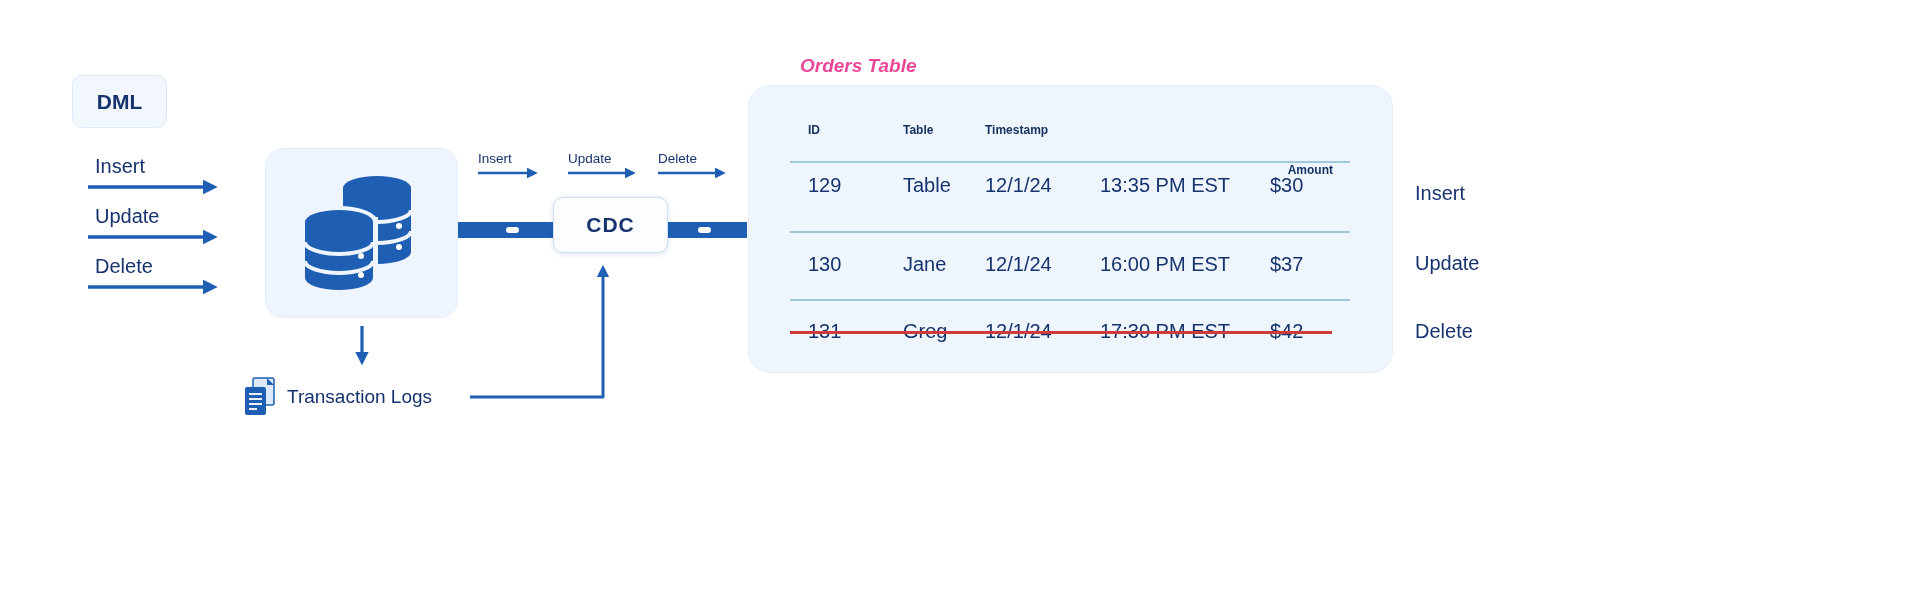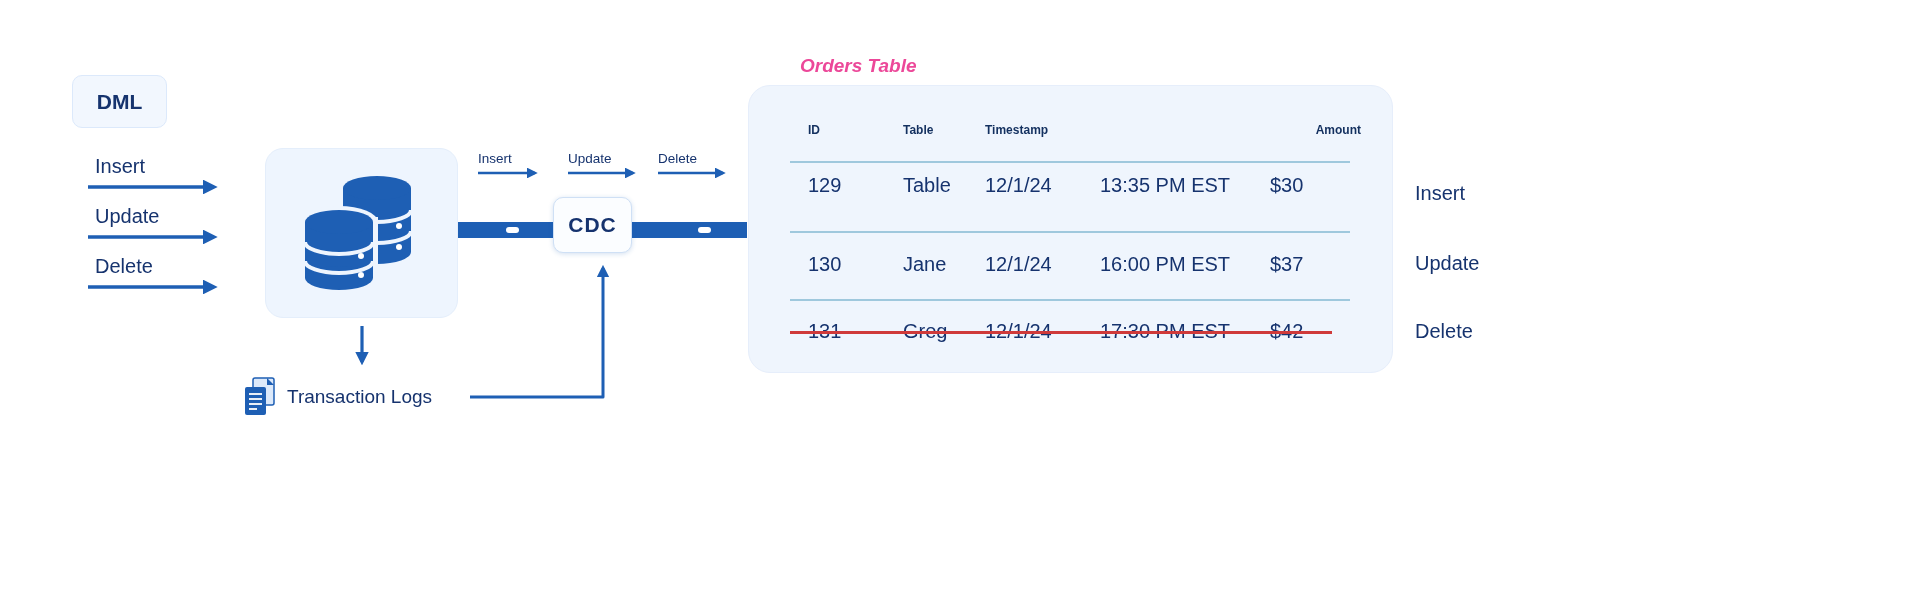--- a/index.html
+++ b/index.html
@@ -16,21 +16,21 @@
     position:absolute;
     display:flex; align-items:center; justify-content:center;
     border-radius:10px;
     font-weight:bold; font-size:21px; color:#16336e;
   }
   .dml-box {
     left:72px; top:75px; width:95px; height:53px;
     background:#f2f7fe; border:1.5px solid #dce9fb;
   }
   .cdc-box {
-    left:553px; top:197px; width:79px; height:56px;
+    left:553px; top:197px; width:115px; height:56px;
     background:#fbfdff; border:1.5px solid #cfe0f5;
     box-shadow:0 1px 5px rgba(30,95,180,0.20);
     letter-spacing:1px;
   }
   .db-panel {
     position:absolute; left:265px; top:148px; width:193px; height:170px;
     background:#eef5fe; border:1px solid #e4eefb; border-radius:18px;
   }
   .db-icon { position:absolute; left:287px; top:160px; }
 
@@ -47,21 +47,21 @@
 
   .orders-title { position:absolute; left:800px; top:55px; font-size:19px; font-weight:bold; color:#ec4899;font-style:italic; }
   .orders-panel {
     position:absolute; left:748px; top:85px; width:645px; height:288px;
     background:#eff5fd; border:1px solid #e6eefb; border-radius:22px;
   }
   .th { position:absolute; top:123px; font-size:12px; font-weight:bold; color:#13305f; }
   .th.h-id { left:808px; }
   .th.h-name { left:903px; }
   .th.h-ts { left:985px;text-align:center; }
-  .th.h-amt { left:1240px; width:121px; text-align:right; }
+  .th.h-amt { left:1212px; width:121px; text-align:right;margin-top:40px; }
 
   .cell { position:absolute; font-size:20px; color:#16336e; }
   .r0 { top:174px;text-align:right; } .r1 { top:253px; } .r2 { top:320px; }
   .c-id { left:808px; } .c-name { left:903px; } .c-date { left:985px; }
   .c-time { left:1100px; } .c-amt { left:1270px; }
 
   .sep { position:absolute; left:790px; width:560px; height:1.5px; background:#9fc8dd; }
   .sep.p0 { top:161px; } .sep.p1 { top:231px; } .sep.p2 { top:299px; }
 
   .strike { position:absolute; left:790px; top:331px; width:542px; height:2.5px; background:#cf3a3a; }

